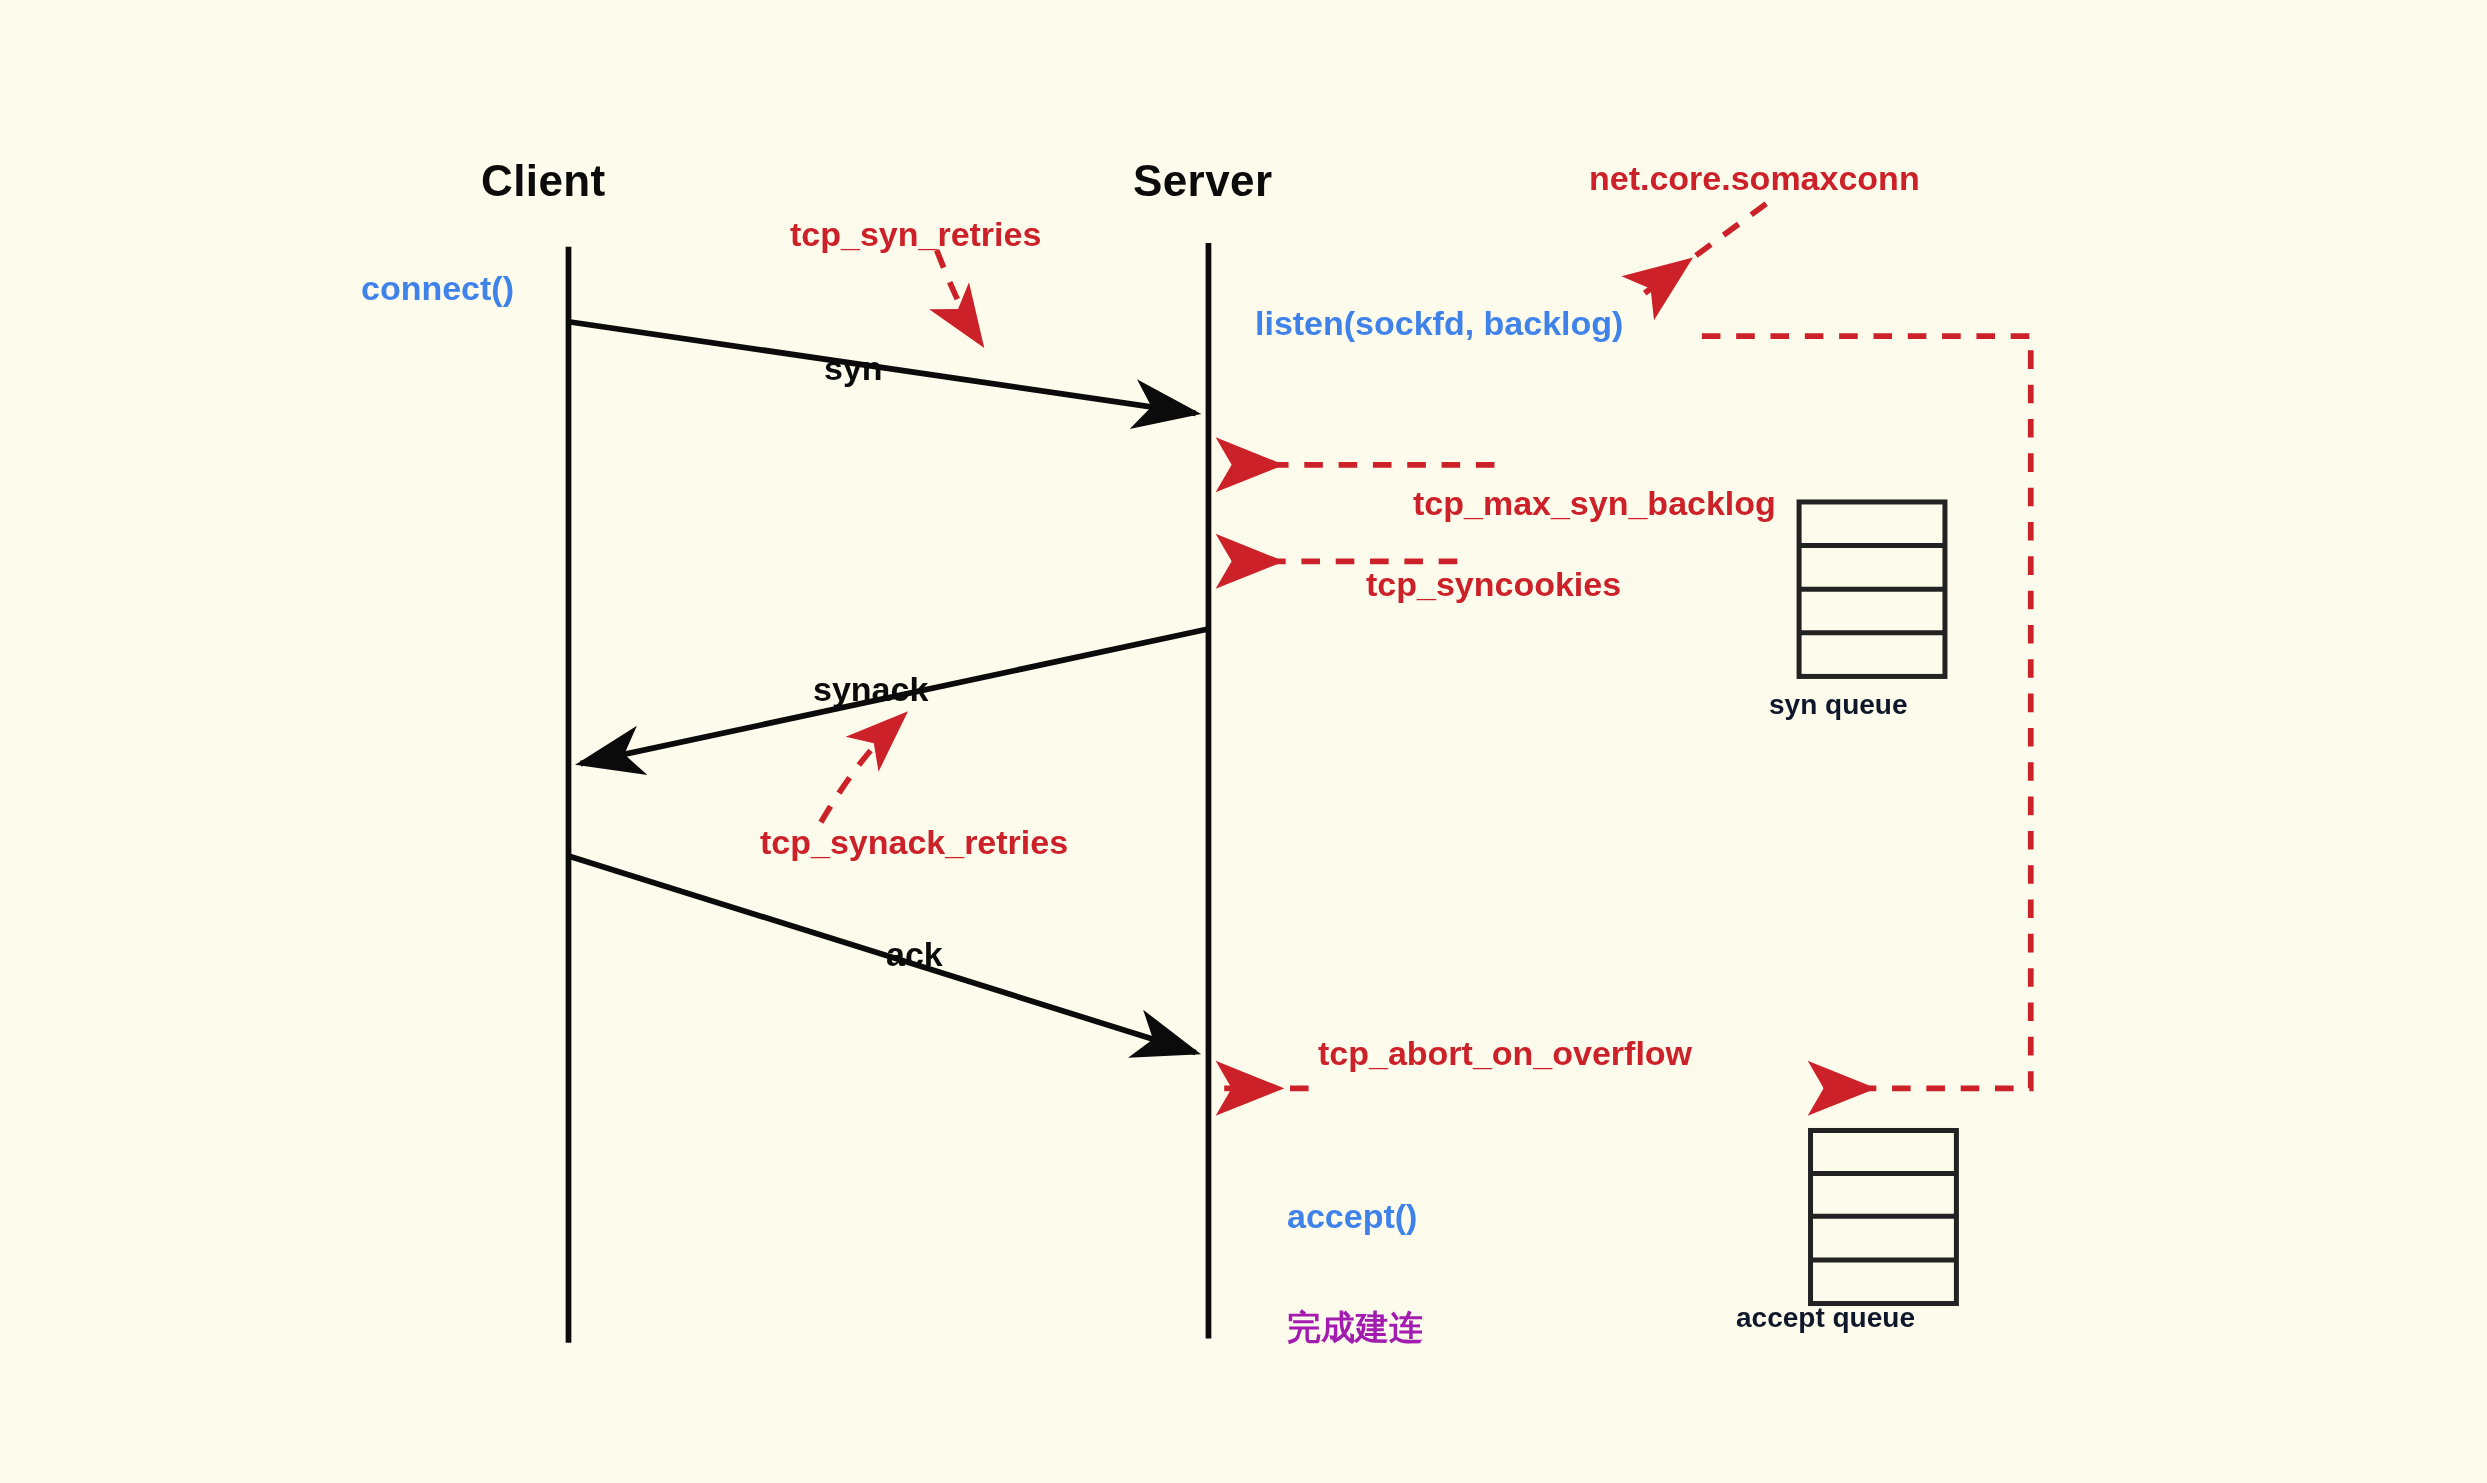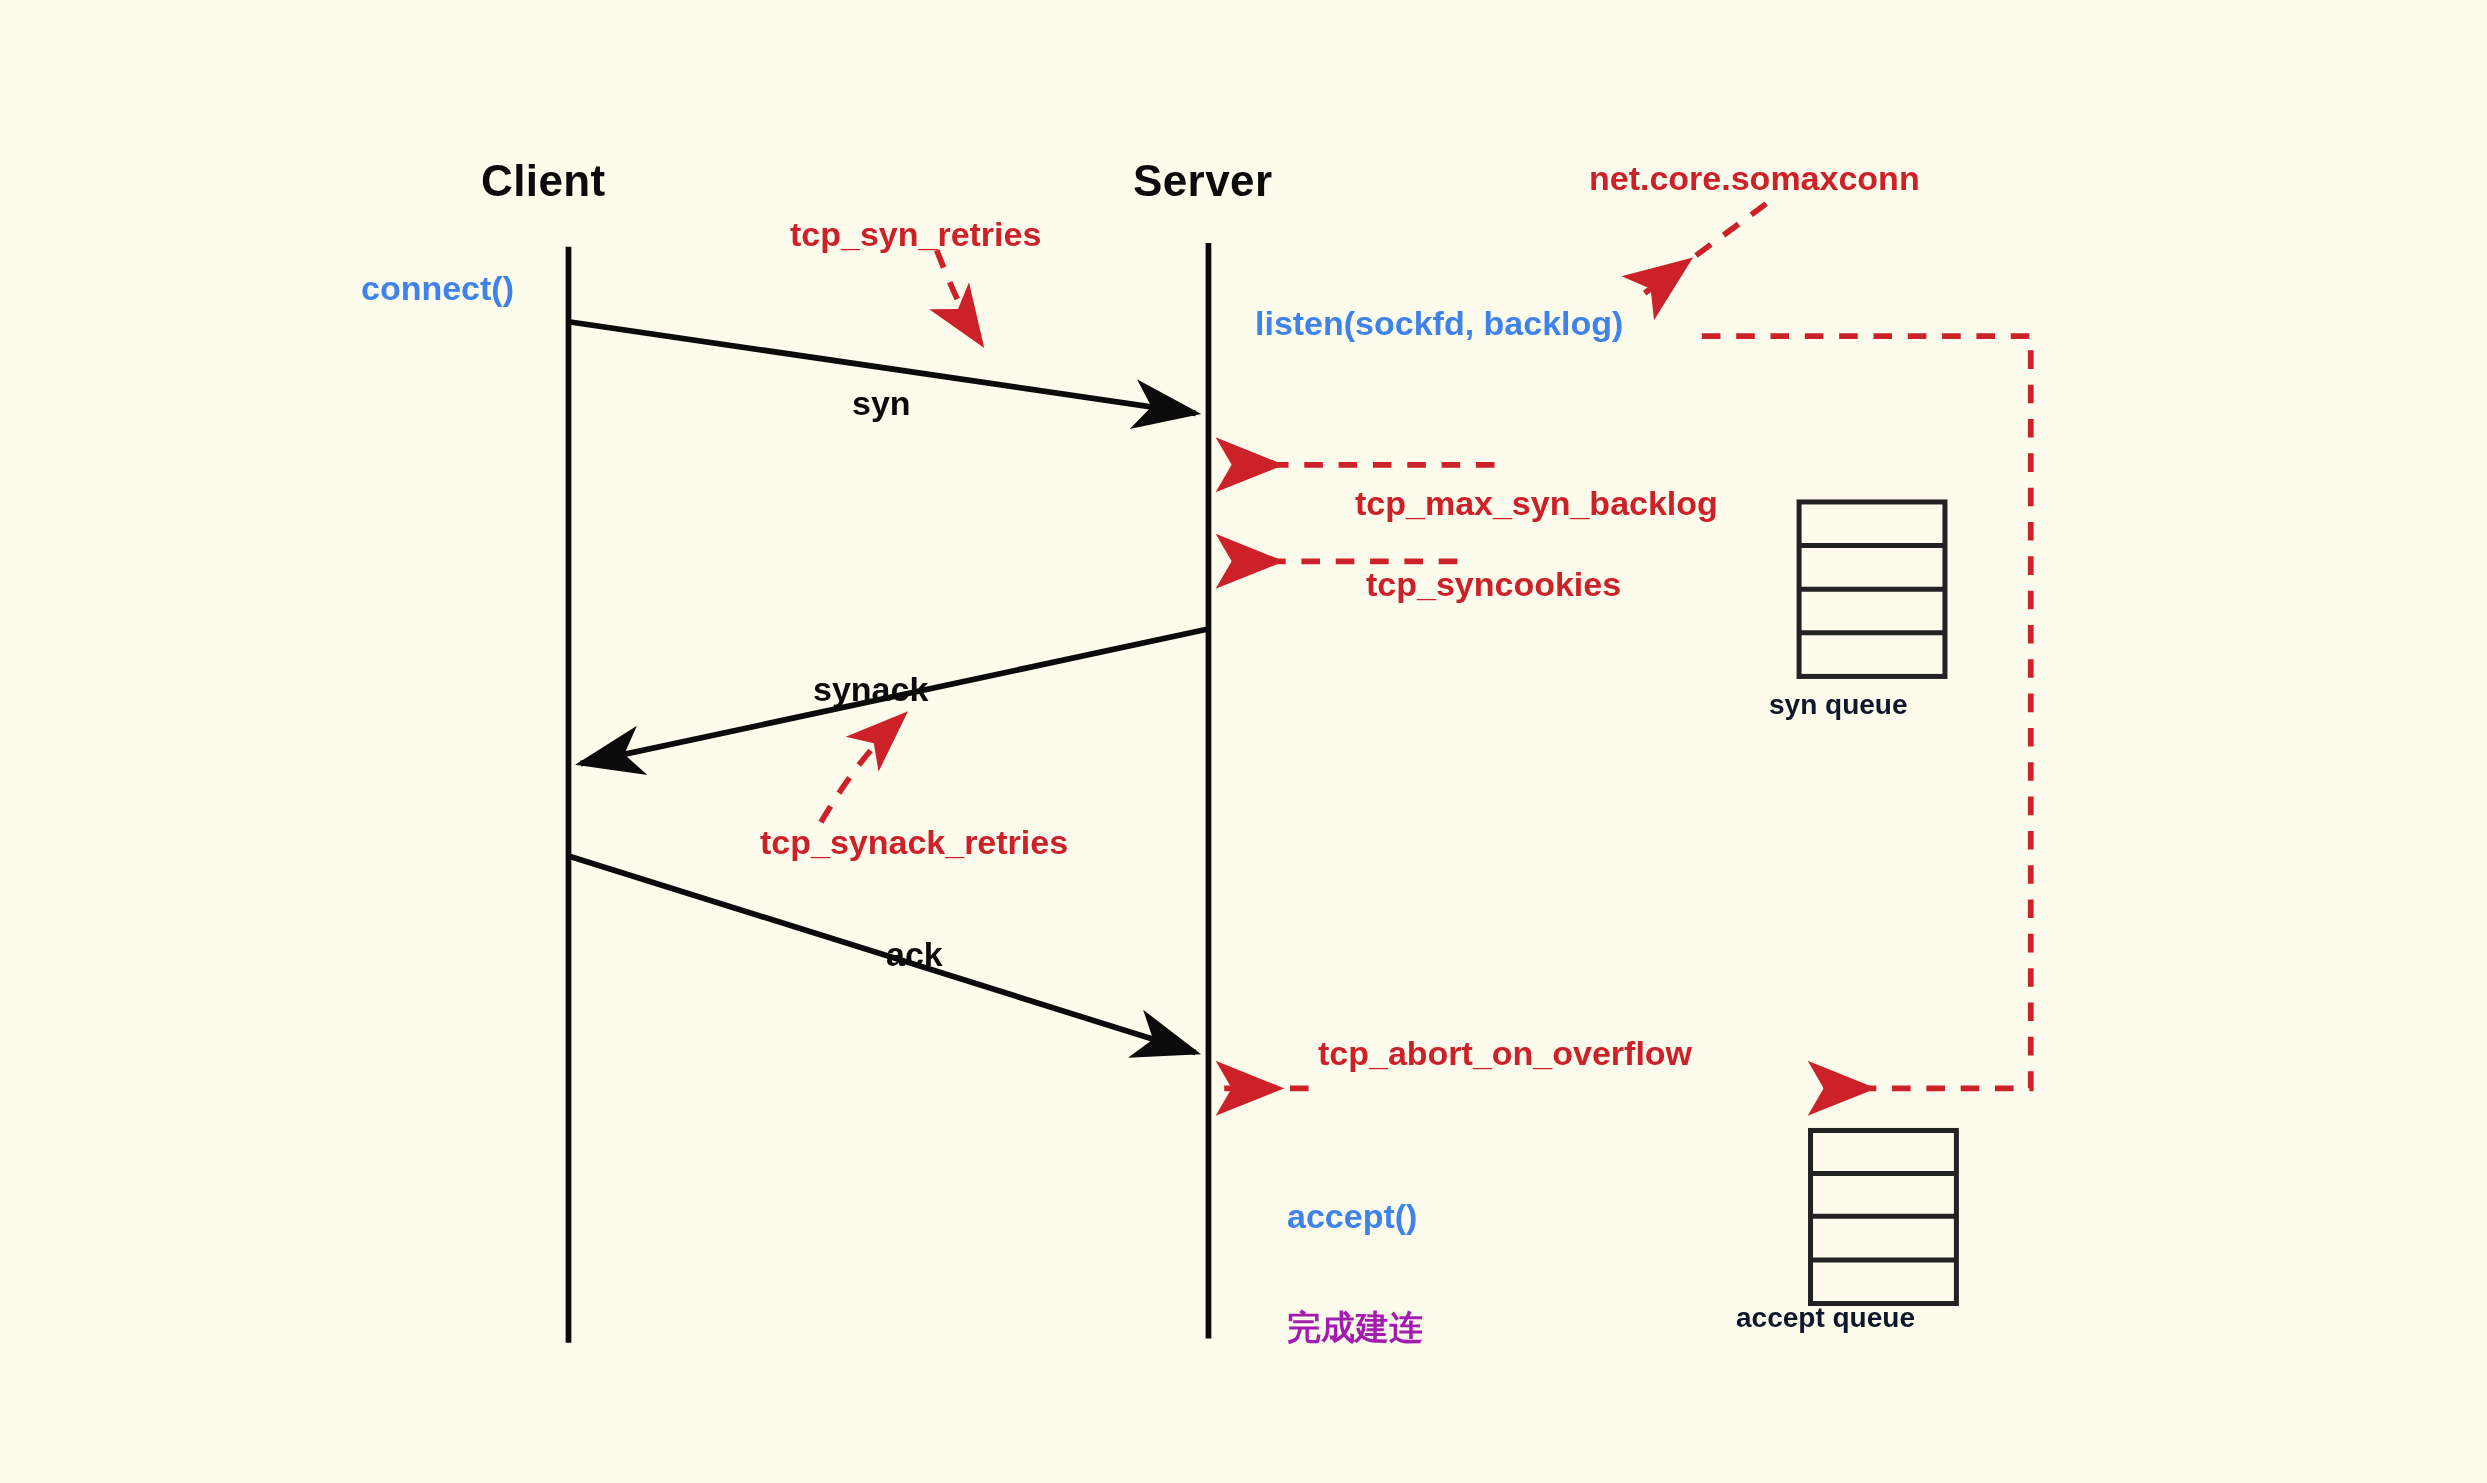--- a/index.html
+++ b/index.html
@@ -114,27 +114,27 @@
   </svg>
 
   <div class="lbl actor-title" style="left:481px; top:159px;">Client</div>
   <div class="lbl actor-title" style="left:1133px; top:159px;">Server</div>
 
   <div class="lbl api-label" style="left:361px; top:271px;">connect()</div>
   <div class="lbl api-label" style="left:1255px; top:306px;">listen(sockfd, backlog)</div>
   <div class="lbl api-label" style="left:1287px; top:1199px;">accept()</div>
   <div class="lbl cjk-label" style="left:1287px; top:1310px;">完成建连</div>
 
-  <div class="lbl msg-label" style="left:852px; top:351px;margin-top:35px;">syn</div>
+  <div class="lbl msg-label" style="left:824px; top:351px;">syn</div>
   <div class="lbl msg-label" style="left:813px; top:672px;">synack</div>
   <div class="lbl msg-label" style="left:886px; top:937px;">ack</div>
 
   <div class="lbl param-label" style="left:790px; top:217px;">tcp_syn_retries</div>
   <div class="lbl param-label" style="left:1589px; top:161px;">net.core.somaxconn</div>
-  <div class="lbl param-label" style="left:1355px; top:486px;">tcp_max_syn_backlog</div>
+  <div class="lbl param-label" style="left:1413px; top:486px;">tcp_max_syn_backlog</div>
   <div class="lbl param-label" style="left:1366px; top:567px;">tcp_syncookies</div>
   <div class="lbl param-label" style="left:760px; top:825px;">tcp_synack_retries</div>
   <div class="lbl param-label" style="left:1318px; top:1036px;">tcp_abort_on_overflow</div>
 
   <div class="lbl queue-caption" style="left:1769px; top:691px;">syn queue</div>
   <div class="lbl queue-caption" style="left:1736px; top:1304px;">accept queue</div>
 
 </div>
 
 

